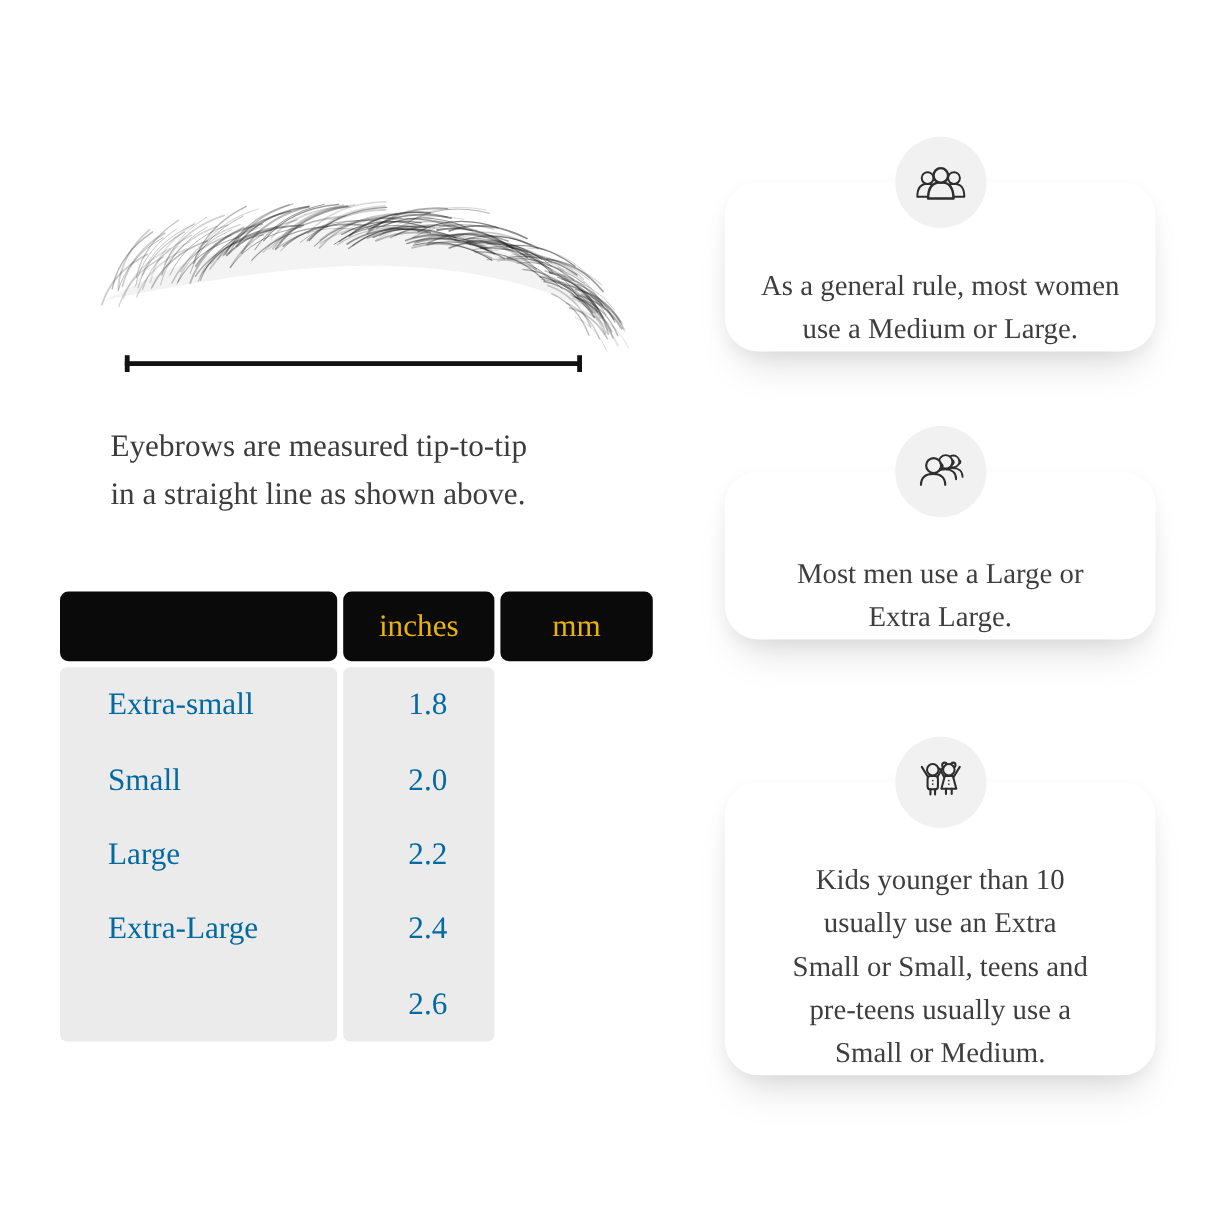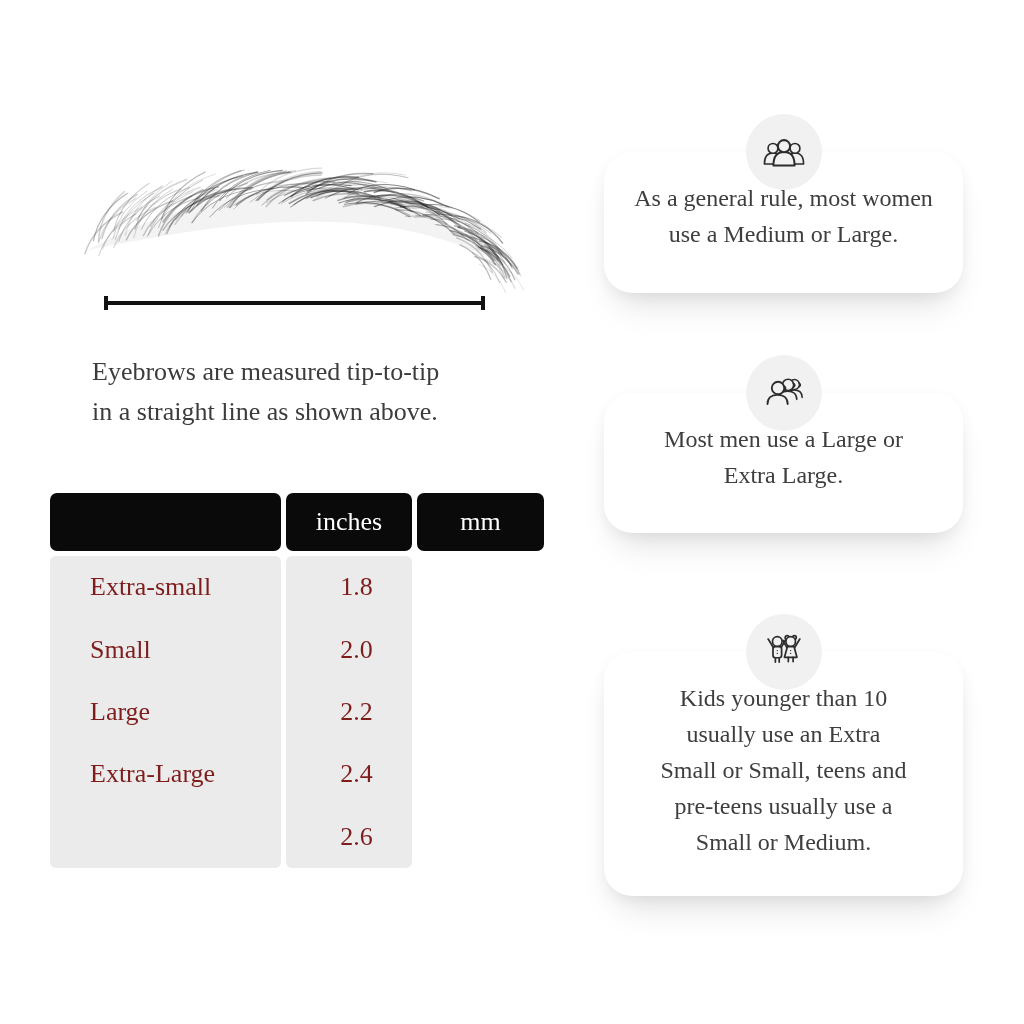--- a/index.html
+++ b/index.html
@@ -23,36 +23,36 @@
     position:absolute;left:92px;top:352px;width:440px;
     font-size:26px;line-height:40px;color:#3c3c3c;
   }
   
   .size-table{
     position:absolute;left:50px;top:493px;
     display:grid;grid-template-columns:231px 126px 127px;
     column-gap:5px;row-gap:5px;
   }
   .th{
-    background:#0a0a0a;color:#ffffff;height:58px;border-radius:7px;
+    background:#0a0a0a;color:#eab308;height:58px;border-radius:7px;
     display:flex;align-items:center;justify-content:center;
     font-size:26px;
   }
   .tcol{
     background:#ebebeb;border-radius:6px;height:312px;
-    display:flex;flex-direction:column;color:#7f1d1d;font-size:26px;
+    display:flex;flex-direction:column;color:#0369a1;font-size:26px;
   }
   .t-row{height:62.4px;display:flex;align-items:center;}
   .tcol.labels .t-row{padding-left:40px;}
   .tcol.nums .t-row{justify-content:center;margin-left:15px;}
   
   .card{
     position:absolute;left:604px;width:359px;background:#ffffff;border-radius:28px;
     box-shadow:0 22px 34px -12px rgba(0,0,0,0.13),0 4px 14px rgba(0,0,0,0.05);
-    display:flex;flex-direction:column;justify-content:flex-start;align-items:center;
+    display:flex;flex-direction:column;justify-content:flex-end;align-items:center;
     padding-top:28px;box-sizing:border-box;
   }
   .card.c1{top:152px;height:141px;}
   .card.c2{top:393px;height:140px;}
   .card.c3{top:652px;height:244px;}
   .badge{
     position:absolute;left:50%;top:-38px;transform:translateX(-50%);
     width:76px;height:76px;border-radius:50%;background:#f1f1f1;
     display:flex;align-items:center;justify-content:center;
   }

